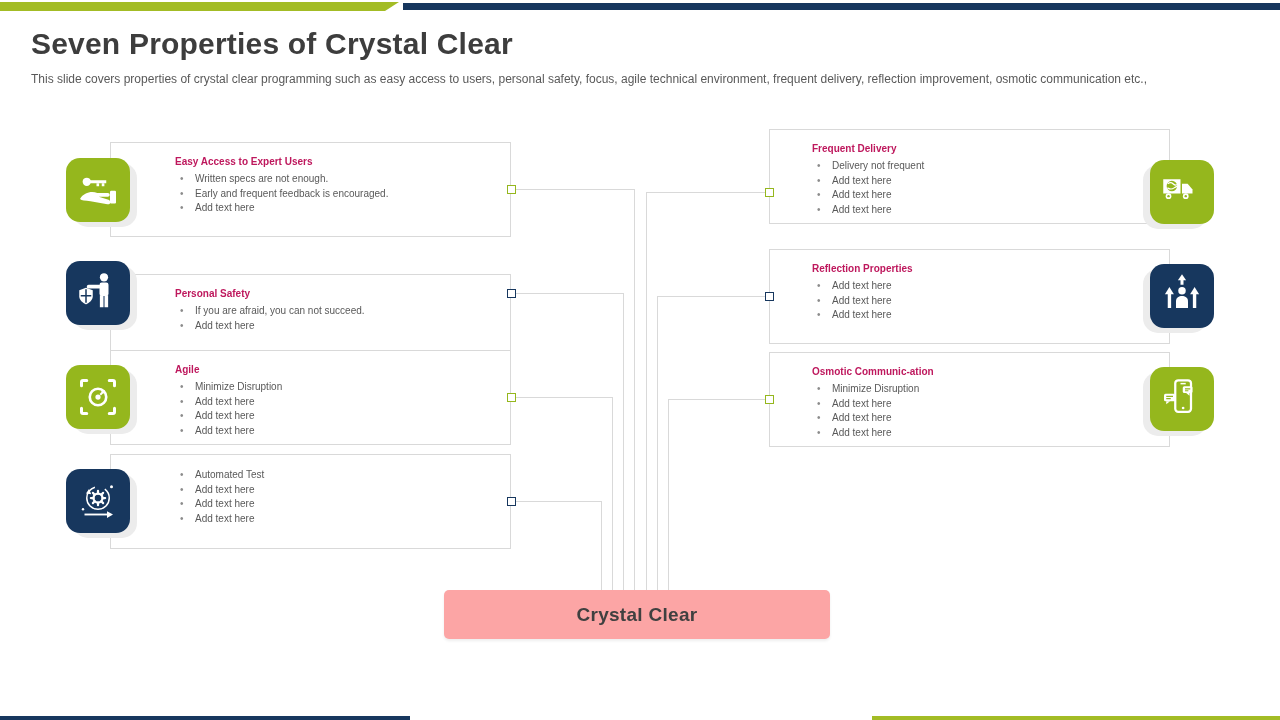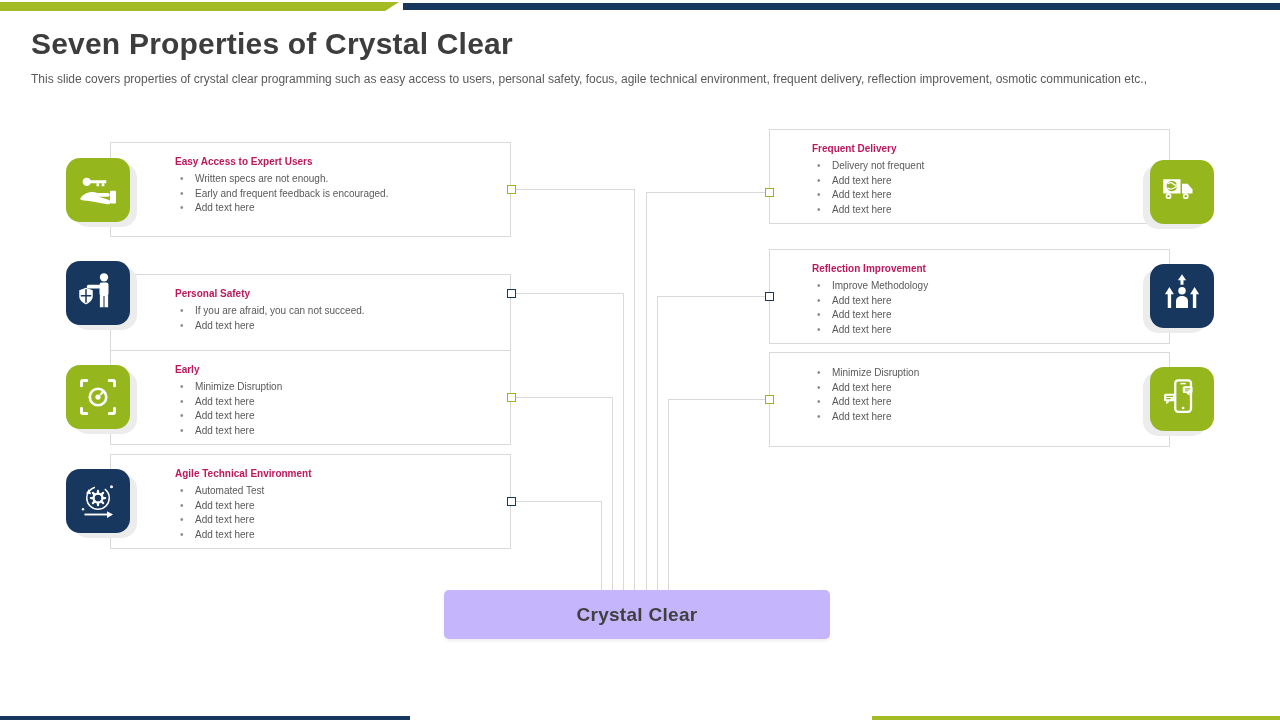--- a/index.html
+++ b/index.html
@@ -63,21 +63,21 @@
   
   .h-line, .v-line { position: absolute; background: #d9d9d9; z-index: 1; }
   .h-line { height: 1px; }
   .v-line { width: 1px; }
   .node { position: absolute; width: 9px; height: 9px; background: #fff;
     border: 1.6px solid #95b71d; z-index: 4; }
   .node.navy { border-color: #17375e; }
 
   
   .center-box { position: absolute; left: 444px; top: 590px; width: 386px; height: 49px;
-    background: #c4b5fd; border-radius: 5px; z-index: 2;
+    background: #fca5a5; border-radius: 5px; z-index: 2;
     display: flex; align-items: center; justify-content: center;
     box-shadow: 0 2px 3px rgba(0,0,0,0.07); }
   .center-box span { font-size: 19px; font-weight: bold; color: #404040; letter-spacing: 0.3px; }
 </style>
 </head>
 <body>
 
 <div class="slide">
 
   <div class="bar bar-top-green"></div>
@@ -127,33 +127,32 @@
       <div class="card-title">Personal Safety</div>
       <ul>
         <li>If you are afraid, you can not succeed.</li>
         <li>Add text here</li>
       </ul>
     </div>
   </div>
 
   <div class="card" id="card-focus">
     <div class="card-body">
-      <div class="card-title">Early</div>
+      <div class="card-title">Agile</div>
       <ul>
         <li>Minimize Disruption</li>
         <li>Add text here</li>
         <li>Add text here</li>
         <li>Add text here</li>
       </ul>
     </div>
   </div>
 
   <div class="card" id="card-agile">
     <div class="card-body">
-      <div class="card-title">Agile Technical Environment</div>
       <ul>
         <li>Automated Test</li>
         <li>Add text here</li>
         <li>Add text here</li>
         <li>Add text here</li>
       </ul>
     </div>
   </div>
 
   <div class="card right" id="card-freq">
@@ -163,32 +162,32 @@
         <li>Delivery not frequent</li>
         <li>Add text here</li>
         <li>Add text here</li>
         <li>Add text here</li>
       </ul>
     </div>
   </div>
 
   <div class="card right" id="card-refl">
     <div class="card-body">
-      <div class="card-title">Reflection Improvement</div>
-      <ul>
-        <li>Improve Methodology</li>
+      <div class="card-title">Reflection Properties</div>
+      <ul>
         <li>Add text here</li>
         <li>Add text here</li>
         <li>Add text here</li>
       </ul>
     </div>
   </div>
 
   <div class="card right" id="card-osmo">
     <div class="card-body">
+      <div class="card-title">Osmotic Communic-ation</div>
       <ul>
         <li>Minimize Disruption</li>
         <li>Add text here</li>
         <li>Add text here</li>
         <li>Add text here</li>
       </ul>
     </div>
   </div>
 
   <div class="icon-wrap left" id="icon-easy">

